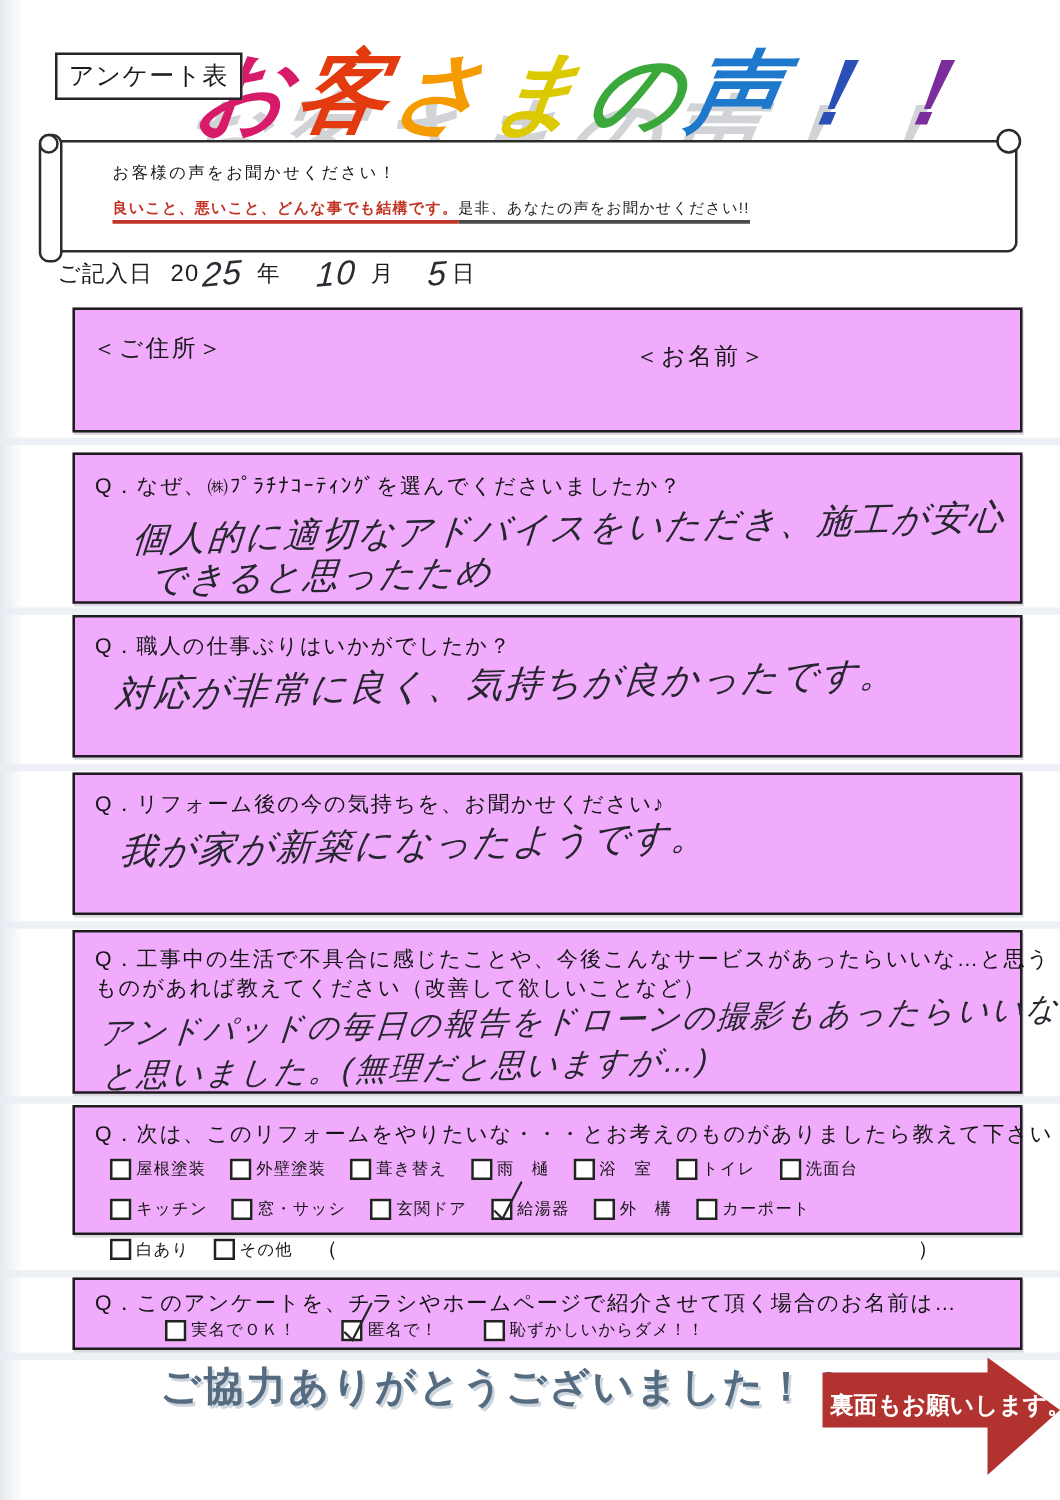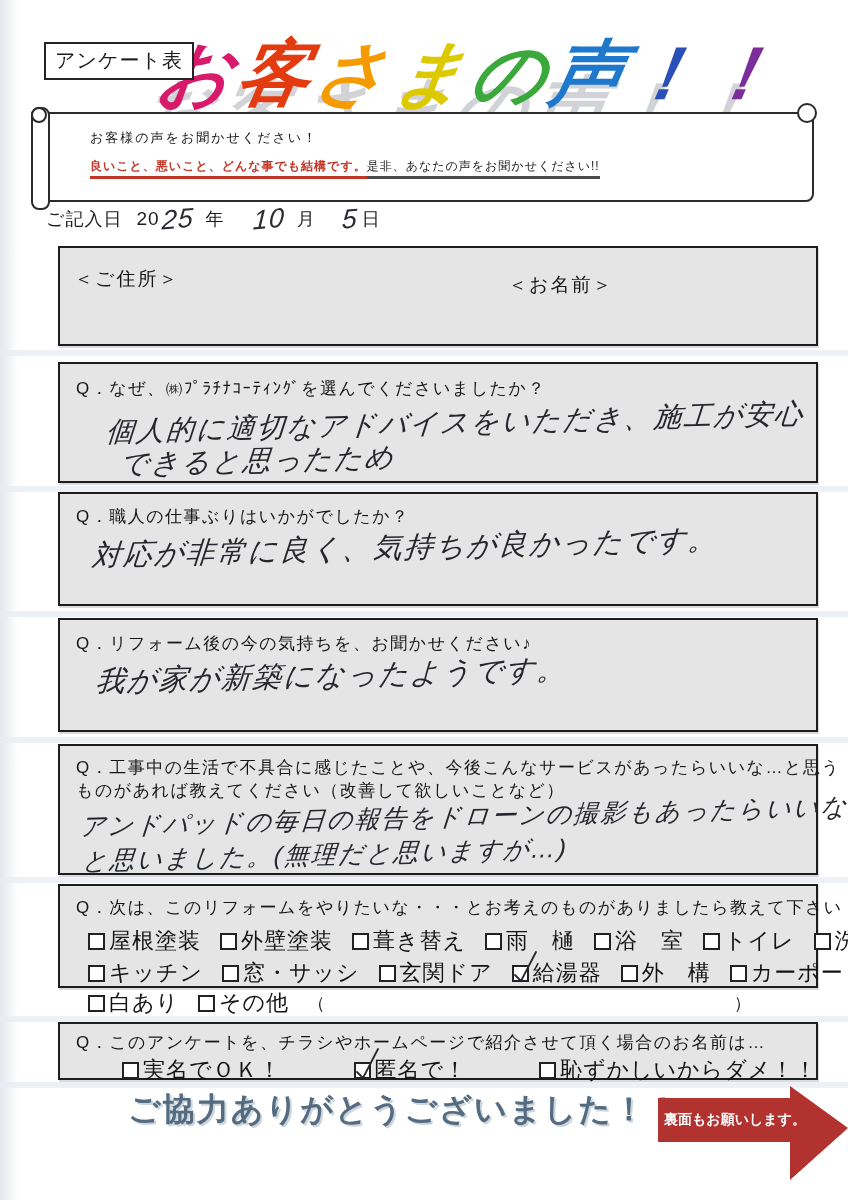--- a/index.html
+++ b/index.html
@@ -33,43 +33,43 @@
 
   
   .date-line{position:absolute;left:46px;top:204px;font-size:18px;letter-spacing:1px;z-index:2;}
   .date-line .unit{margin:0 6px 0 10px;}
   .printed{margin-left:14px;font-size:19px;}
   .hw{font-style:italic;color:#2b2b33;display:inline-block;}
   .hw-date{font-size:27px;transform:rotate(-5deg) skewX(-8deg);margin:0 2px;vertical-align:-3px;}
 
   
   .sec{position:absolute;left:58px;width:760px;box-sizing:border-box;border:2px solid #1d1d1d;
-        background:#e5e5e5;box-shadow:1px 2px 0 rgba(120,126,138,.28);z-index:2;}
+        background:#f0abfc;box-shadow:1px 2px 0 rgba(120,126,138,.28);z-index:2;}
   .q-text{position:absolute;left:16px;font-size:17px;letter-spacing:1.5px;color:#141414;white-space:nowrap;}
   .hw-line{position:absolute;font-size:27px;letter-spacing:2px;white-space:nowrap;
         font-style:italic;color:#26262e;transform:rotate(-1.5deg) skewX(-6deg);}
   .addr-label{position:absolute;font-size:19px;letter-spacing:2px;color:#161616;}
 
   
   .cb-row{position:absolute;left:28px;display:flex;align-items:center;gap:19px;width:706px;}
   .cb-item{display:inline-flex;align-items:center;}
   .cb{display:inline-block;width:13px;height:13px;border:2px solid #222;background:#fff;
         position:relative;margin-right:4px;flex:none;}
   .cb .tick{position:absolute;left:-3px;top:-18px;width:27px;height:35px;overflow:visible;}
-  .cb-label{font-size:22px;letter-spacing:1px;white-space:pre;color:#141414;}
+  .cb-label{font-size:13px;letter-spacing:1px;white-space:pre;color:#141414;}
   .plain-label{font-size:17px;letter-spacing:1px;color:#141414;}
   .paren-close{margin-left:auto;margin-right:42px;}
 
   
   .thanks{position:absolute;left:128px;top:1088px;font-size:32px;letter-spacing:2px;
         font-weight:bold;color:#546b80;text-shadow:2px 2px 0 #cdd6de;white-space:nowrap;}
   .back-arrow{position:absolute;left:650px;top:1086px;width:198px;height:96px;}
   .back-arrow svg{position:absolute;left:0;top:0;}
   .arrow-label{position:absolute;left:14px;top:25px;width:128px;text-align:center;
-        font-size:14px;font-weight:bold;color:#ffffff;white-space:nowrap;letter-spacing:0;}
+        font-size:19px;font-weight:bold;color:#ffffff;white-space:nowrap;letter-spacing:0;}
 </style>
 </head>
 <body>
 
 <div class="page">
 
   <div class="scan-edge"></div>
   <div class="streak" style="top:350px"></div>
   <div class="streak" style="top:486px"></div>
   <div class="streak" style="top:611px"></div>
@@ -192,21 +192,21 @@
           <span class="cb"></span>
           <span class="cb-label">その他</span>
         </span>
         <span class="plain-label">（</span>
         <span class="plain-label paren-close">）</span>
       </div>
   </div>
 
   <div class="sec" style="top:1022px;height:58px;">
     <span class="q-text" style="top:7px;">Q．このアンケートを、チラシやホームページで紹介させて頂く場合のお名前は…</span>
-    <div class="cb-row" style="top:31px;left:62px;gap:72px;">
+    <div class="cb-row" style="top:31px;left:72px;gap:36px;">
         <span class="cb-item">
           <span class="cb"></span>
           <span class="cb-label">実名でＯＫ！</span>
         </span>
         <span class="cb-item">
           <span class="cb">
             <svg viewBox="0 0 27 35" class="tick">
               <path d="M4 26 L10 32 L25 3" fill="none" stroke="#26262c" stroke-width="1.8" stroke-linecap="round"></path>
             </svg>
           </span>

